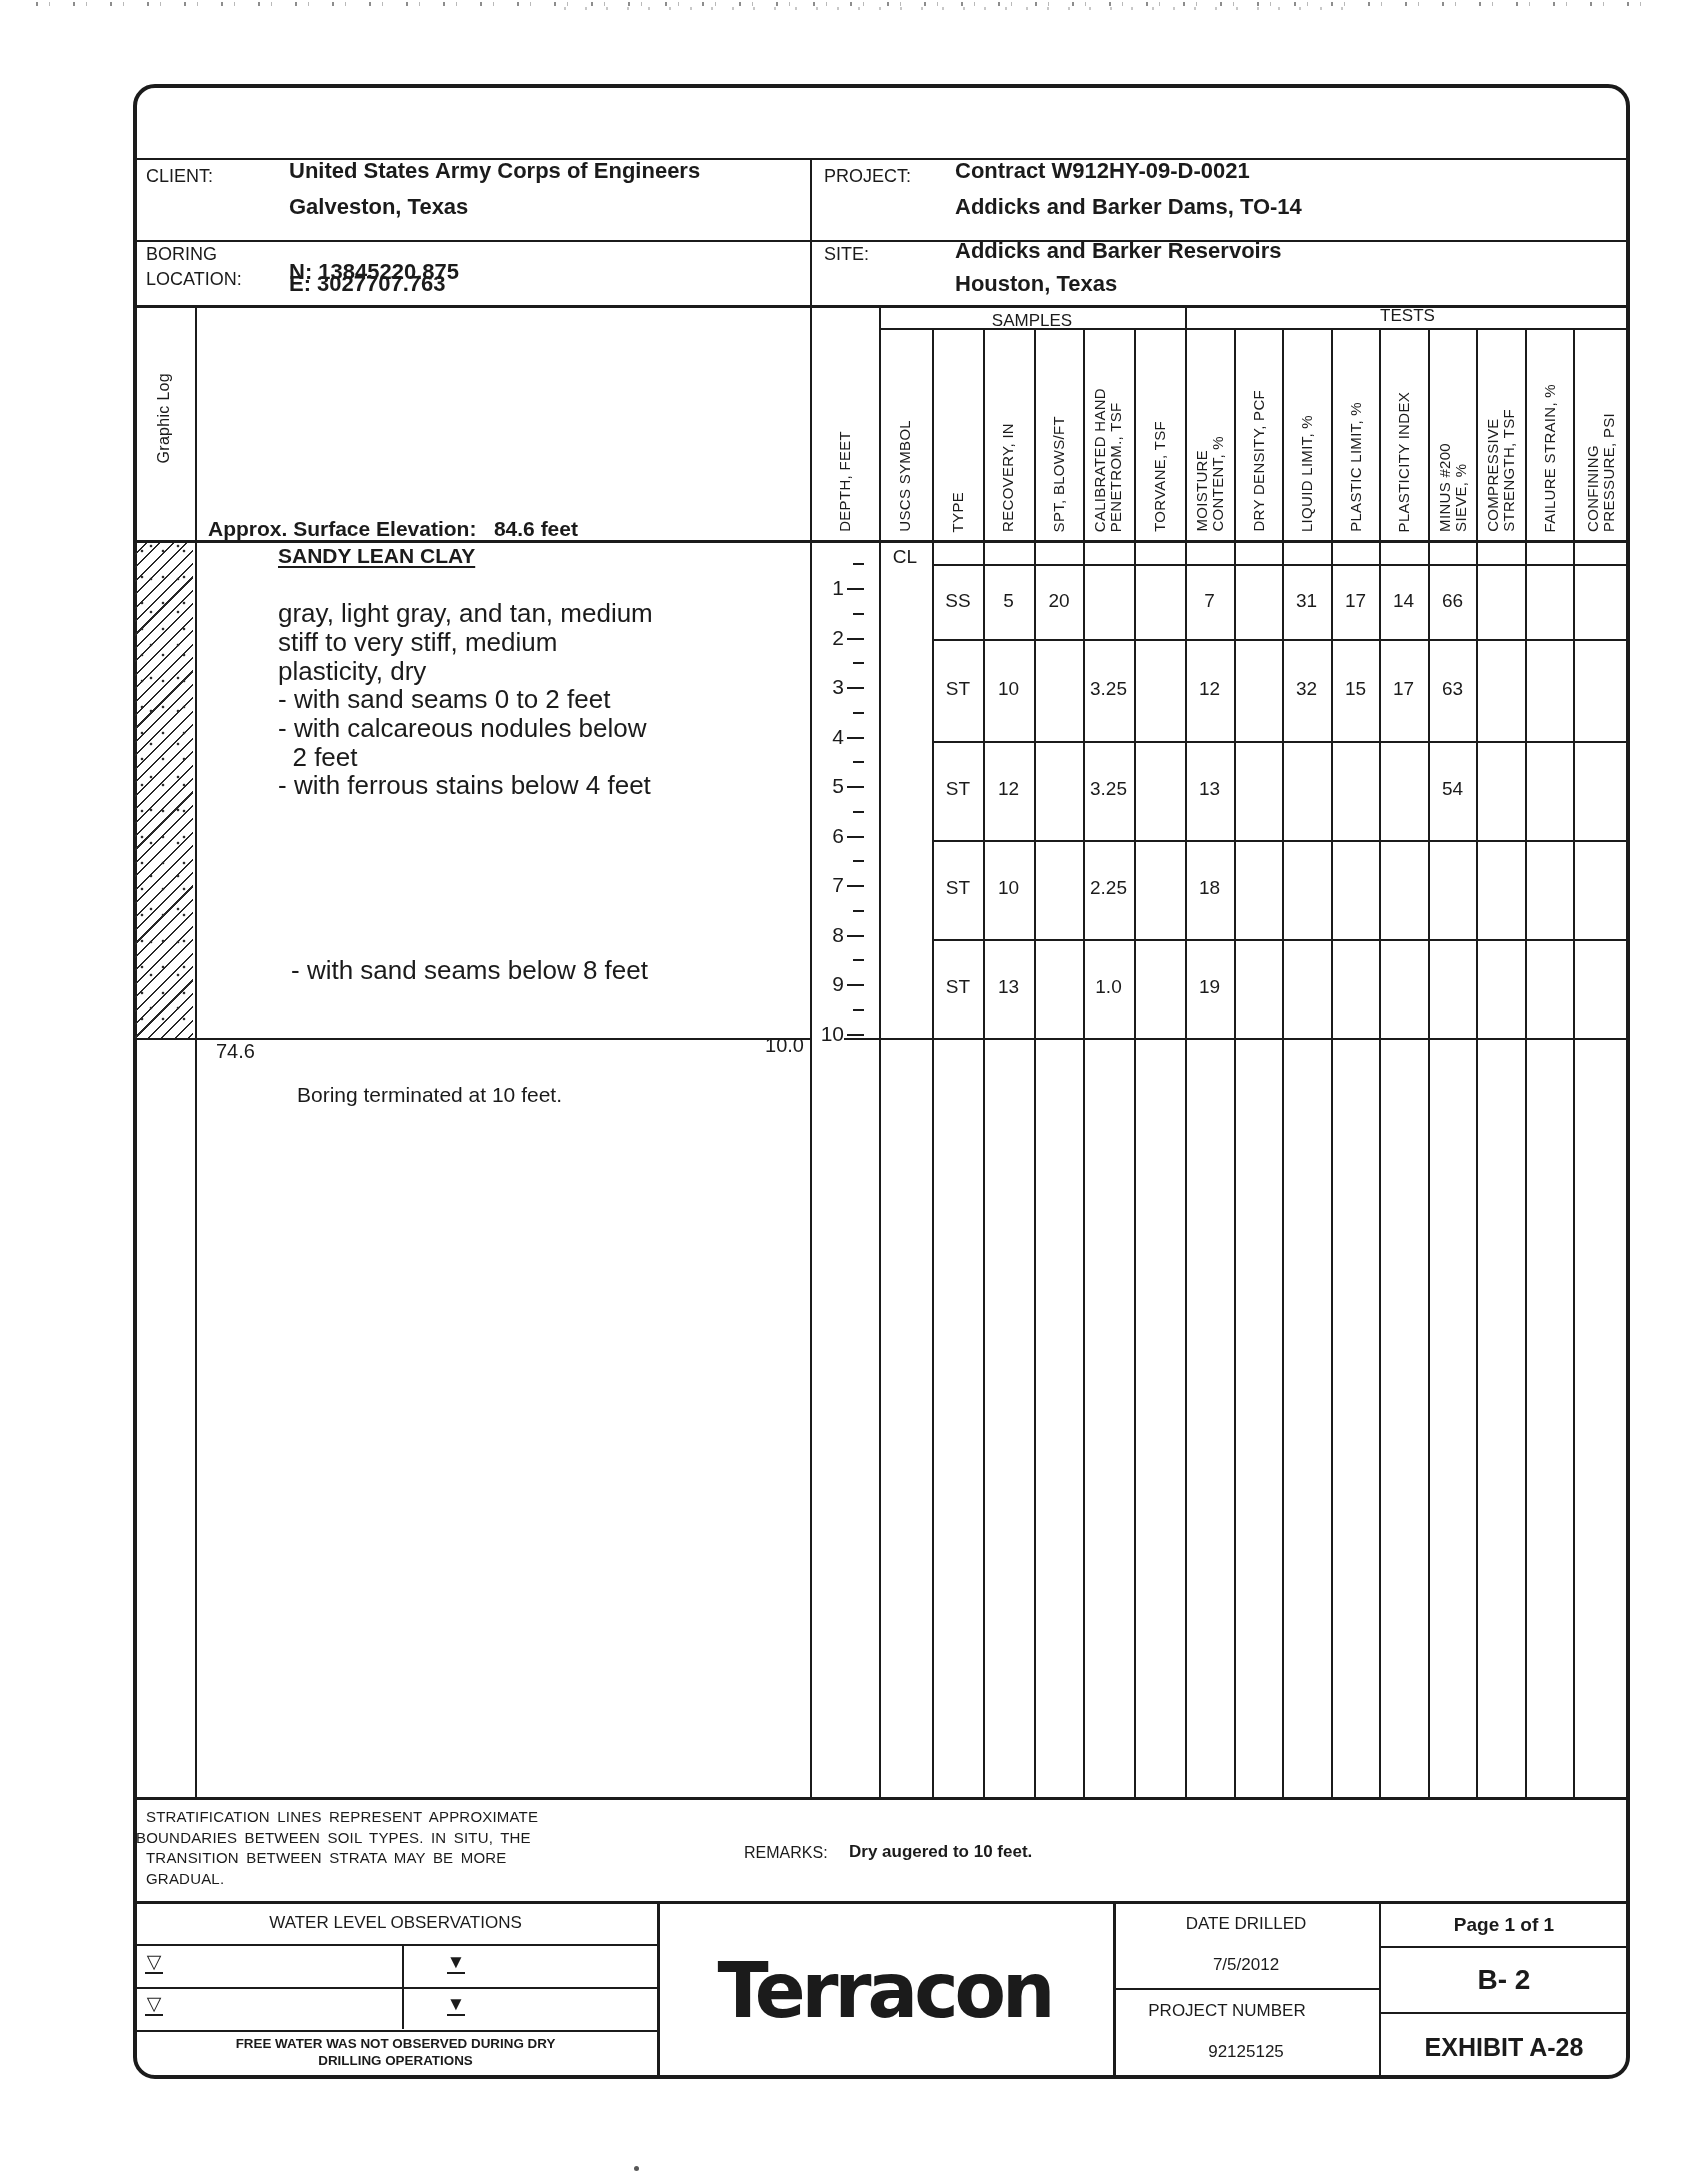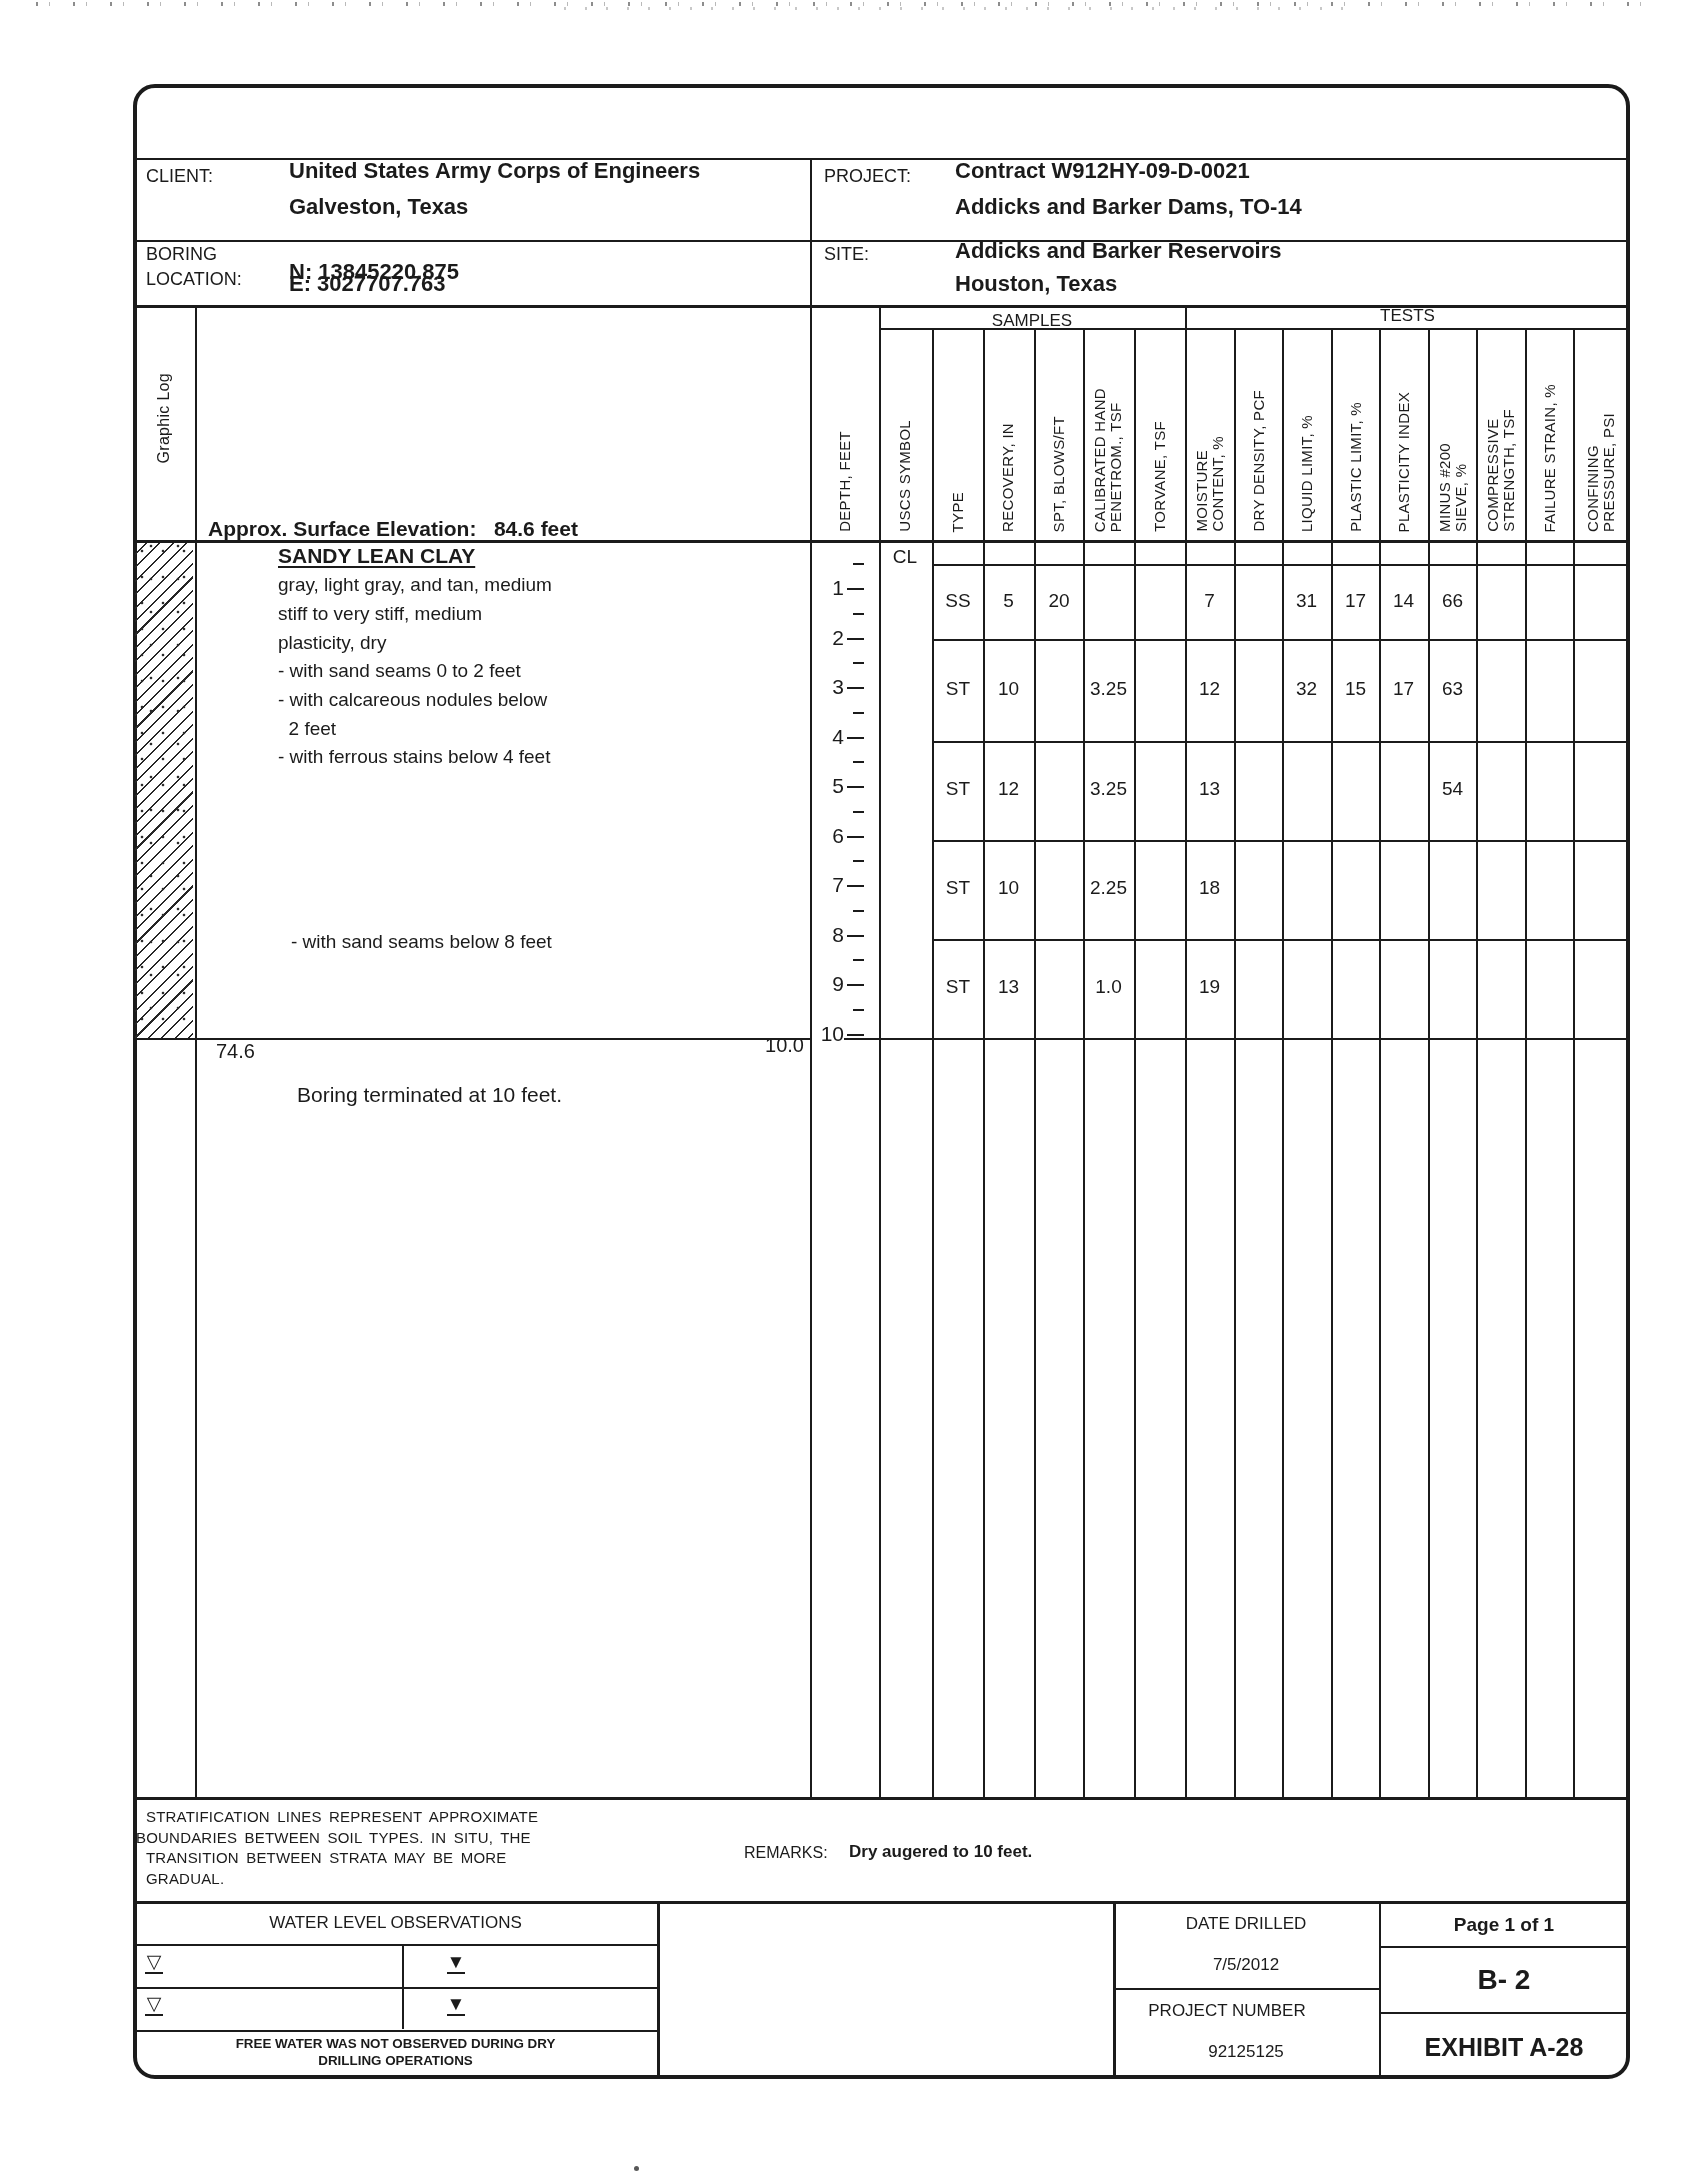--- a/index.html
+++ b/index.html
@@ -24,21 +24,21 @@
   .depthlbl { position:absolute; font-size:21px; text-align:right; }
   .tick  { position:absolute; background:var(--ink); }
   .hatch { position:absolute; left:135px; top:542px; width:58px; height:496px;
            background-image:
              radial-gradient(circle at 7px 9px, #2c2c2c 1px, transparent 1.7px),
              radial-gradient(circle at 16px 4px, #2c2c2c 1px, transparent 1.7px),
              repeating-linear-gradient(135deg, transparent 0 8px, #262626 8px 9.5px);
            background-size:21px 26px, 27px 33px, auto; }
   .desc-t { position:absolute; left:278px; top:544px; font-size:21px; font-weight:bold;
             text-decoration:underline; text-decoration-thickness:2px; text-underline-offset:3px; }
-  .desc-l { position:absolute; font-size:19px; white-space:pre; }
+  .desc-l { position:absolute; font-size:26px; white-space:pre;margin-top:24px; }
   .note15 { position:absolute; font-size:15px; letter-spacing:0.2px; word-spacing:3px; }
   .wsym { position:absolute; width:30px; display:flex; flex-direction:column; align-items:center; }
   .wsym .g { font-size:19px; line-height:19px; }
   .wsym .u { width:18px; height:2px; background:var(--ink); margin-top:1px; }
   .logo-text { font-size:75px; font-weight:bold; letter-spacing:-4px; transform:scaleY(1.02);
                font-family:"DejaVu Sans", sans-serif; }
   .scan-top { position:absolute; top:2px; left:36px; right:30px; height:4px; opacity:.55;
               background:repeating-linear-gradient(90deg, rgba(25,25,25,.9) 0 2px, transparent 2px 13px,
                          rgba(25,25,25,.55) 13px 14px, transparent 14px 37px); }
   .scan-top2 { position:absolute; top:7px; left:564px; width:792px; height:3px; opacity:.3;
@@ -104,20 +104,23 @@
     <span class="g">▽</span>
       <span class="u"></span>
   </div>
   <div class="wsym" style="left:441px; top:1994px;">
     <span class="g">▼</span>
       <span class="u"></span>
   </div>
   <div class="grouplbl" style="left:133px; top:2034px; width:525px; height:18px; font-size:13.4px; font-weight:bold;">FREE WATER WAS NOT OBSERVED DURING DRY</div>
   <div class="grouplbl" style="left:133px; top:2051px; width:525px; height:18px; font-size:13.4px; font-weight:bold;">DRILLING OPERATIONS</div>
 
+  <div class="grouplbl" style="left:657px; top:1901px; width:455px; height:178px;">
+    <span class="logo-text">Terracon</span>
+  </div>
 
   <div class="grouplbl" style="left:1113px; top:1913px; width:266px; height:22px;">DATE DRILLED</div>
   <div class="grouplbl" style="left:1113px; top:1954px; width:266px; height:22px;">7/5/2012</div>
   <div class="grouplbl" style="left:1113px; top:2000px; width:228px; height:22px;">PROJECT NUMBER</div>
   <div class="grouplbl" style="left:1113px; top:2041px; width:266px; height:22px;">92125125</div>
 
   <div class="grouplbl" style="left:1379px; top:1913px; width:250px; height:24px; font-weight:bold; font-size:19px;">Page 1 of 1</div>
   <div class="grouplbl" style="left:1379px; top:1964px; width:250px; height:32px; font-weight:bold; font-size:28px;">B- 2</div>
   <div class="grouplbl" style="left:1379px; top:2032px; width:250px; height:30px; font-weight:bold; font-size:25px;">EXHIBIT A-28</div>
 

